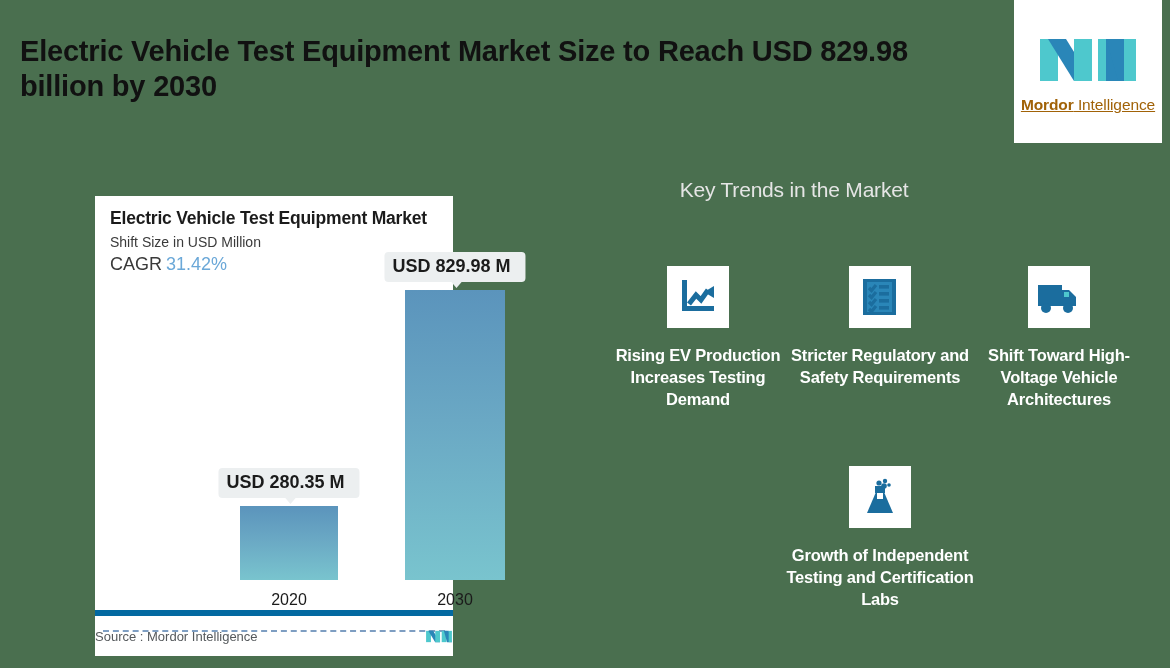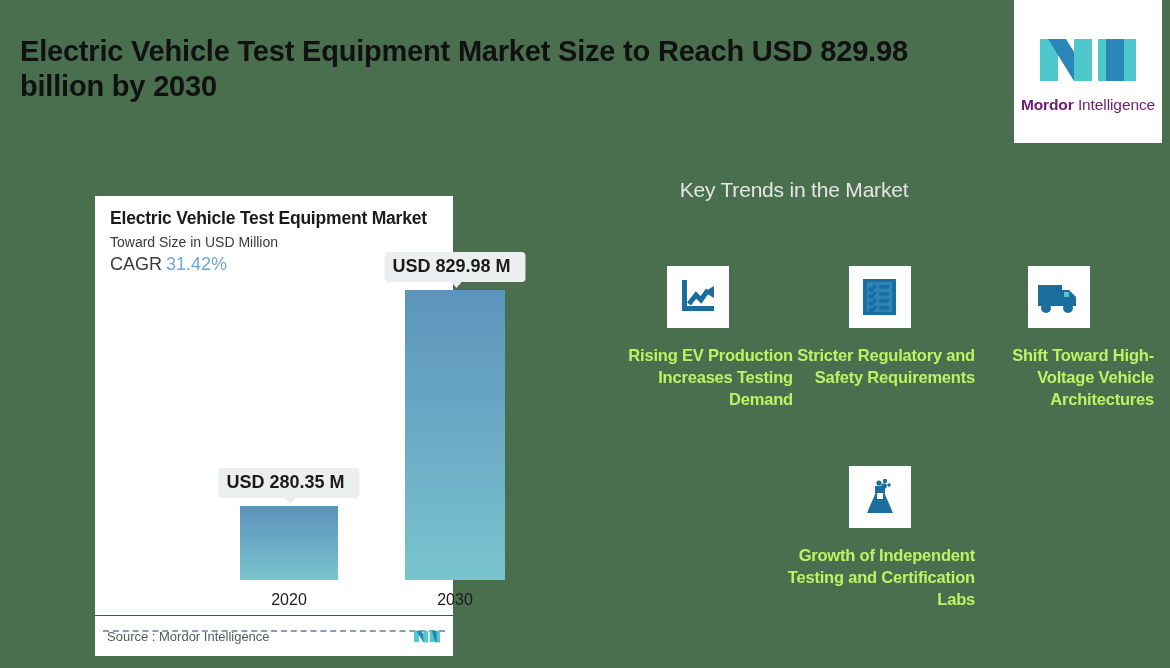--- a/index.html
+++ b/index.html
@@ -38,23 +38,24 @@
     background: #ffffff;
     display: flex;
     flex-direction: column;
     align-items: center;
     justify-content: center;
   }
   #brand-mark { width: 104px; height: 62px; display: block; }
   #brand-word {
     margin-top: 5px;
     font-size: 15.5px;
-    color: #701a75;
+    color: #a16207;
     white-space: nowrap;
     letter-spacing: -0.1px;
+    text-decoration: underline;
   }
   #brand-word .b { font-weight: bold; }
   #brand-word .l { font-weight: normal; }
 
   
   #chart-card {
     position: absolute;
     left: 95px;
     top: 196px;
     width: 358px;
@@ -132,24 +133,24 @@
     color: #1b1b1b;
     transform: translateX(-50%);
   }
   #xlab-2025 { left: 194px; }
   #xlab-2030 { left: 360px; }
 
   #chart-footer {
     position: absolute;
     left: 0; right: 0; bottom: 0;
     height: 40px;
-    border-top: 1px solid #0369a1;
+    border-top: 6px solid #0369a1;
     display: flex;
     align-items: center;
-    padding: 0 12px;
+    padding: 0 0;
   }
   #source-text {
     font-size: 13px;
     color: #55595c;
     flex: 1;
   }
   #footer-mark { width: 28px; height: 17px; display: block; }
 
   
   #trends-title {
@@ -181,23 +182,22 @@
     display: flex;
     align-items: center;
     justify-content: center;
   }
   .trend-tile svg { display: block; }
   .trend-label {
     margin-top: 17px;
     font-size: 16.5px;
     font-weight: bold;
     line-height: 1.32;
-    color: #bef264;
+    color: #ffffff;
     letter-spacing: -0.2px;
-    text-align: right;
   }
 </style>
 </head>
 <body>
 
 <div id="headline">Electric Vehicle Test Equipment Market Size to Reach USD 829.98 billion by 2030</div>
 
 <div id="brand-card">
   <svg id="brand-mark" viewBox="0 0 104 62">
     <polygon points="4,10 22,10 22,52 4,52" fill="#4ec8cd"></polygon>
@@ -206,21 +206,21 @@
     <polygon points="62,10 80,10 80,52 62,52" fill="#4ec8cd"></polygon>
     <polygon points="70,10 88,10 88,52 70,52" fill="#2a86b8"></polygon>
     <polygon points="70,10 88,10 100,52 82,52" fill="#2a86b8"></polygon>
     <polygon points="88,10 100,10 100,52 88,52" fill="#4ec8cd"></polygon>
   </svg>
   <div id="brand-word"><span class="b">Mordor</span><span class="l"> Intelligence</span></div>
 </div>
 
 <div id="chart-card">
   <div id="chart-title">Electric Vehicle Test Equipment Market</div>
-  <div id="chart-subtitle">Toward Size in USD Million</div>
+  <div id="chart-subtitle">Shift Size in USD Million</div>
   <div id="cagr-row">
     <span>CAGR</span><span id="cagr-value">31.42%</span>
   </div>
 
   <div class="dash-line"></div>
 
   <div class="bar" id="bar-2025"></div>
   <div class="bar" id="bar-2030"></div>
 
   <div class="bar-badge" id="badge-2025">USD 280.35 M</div>

